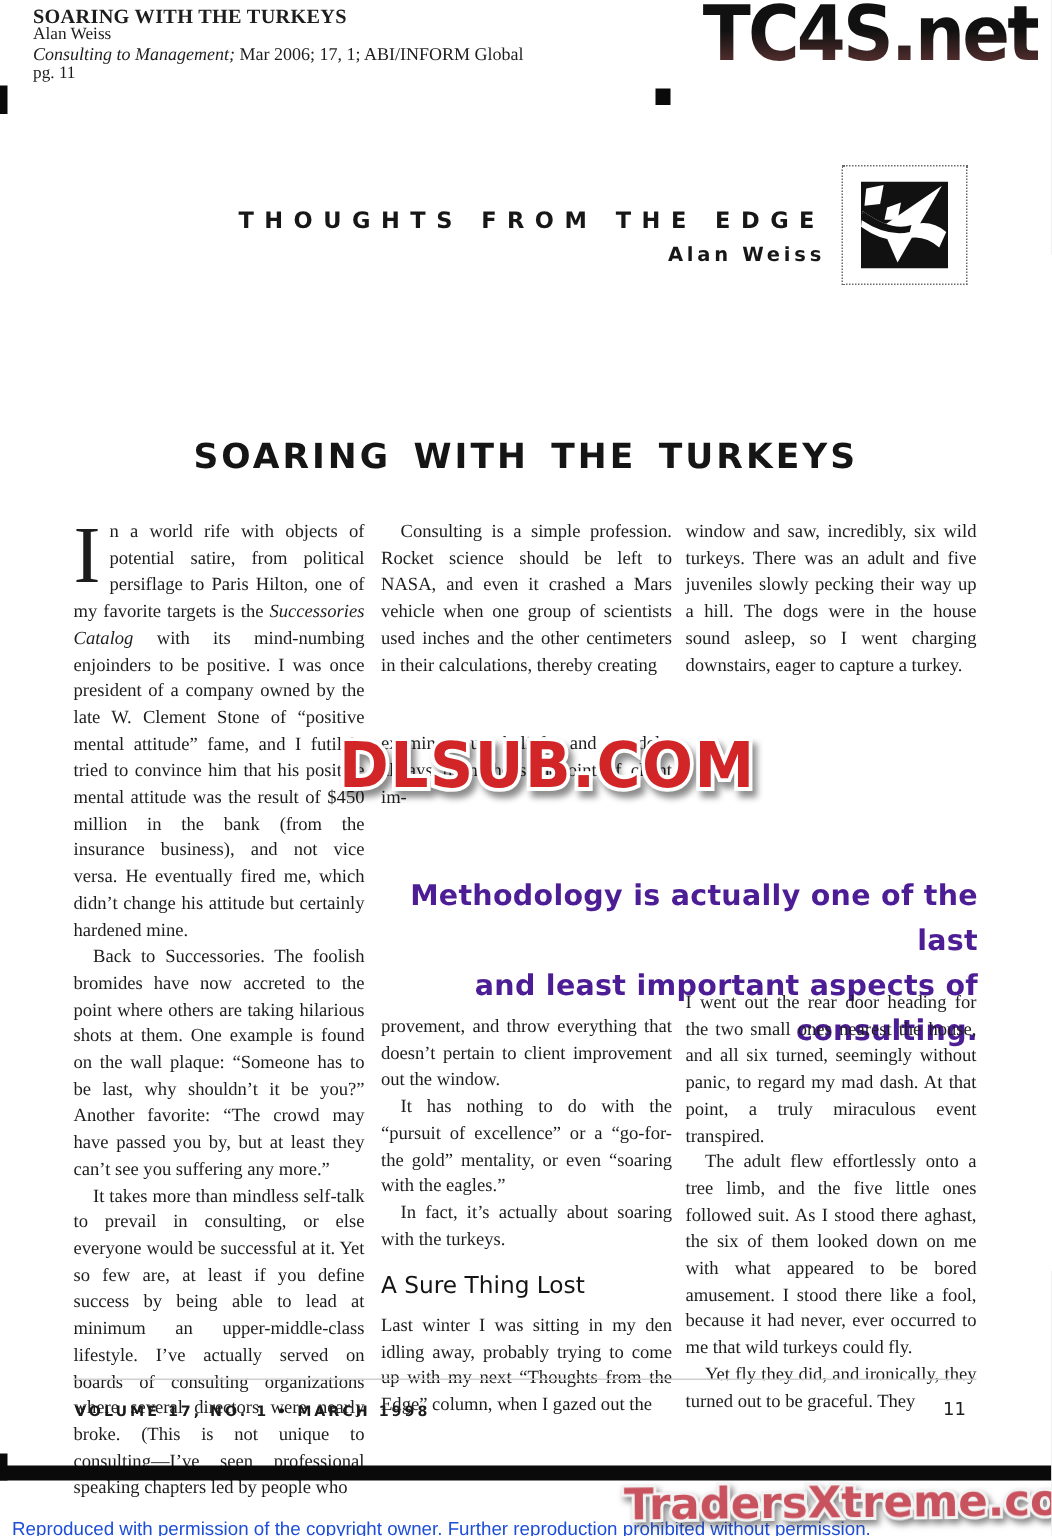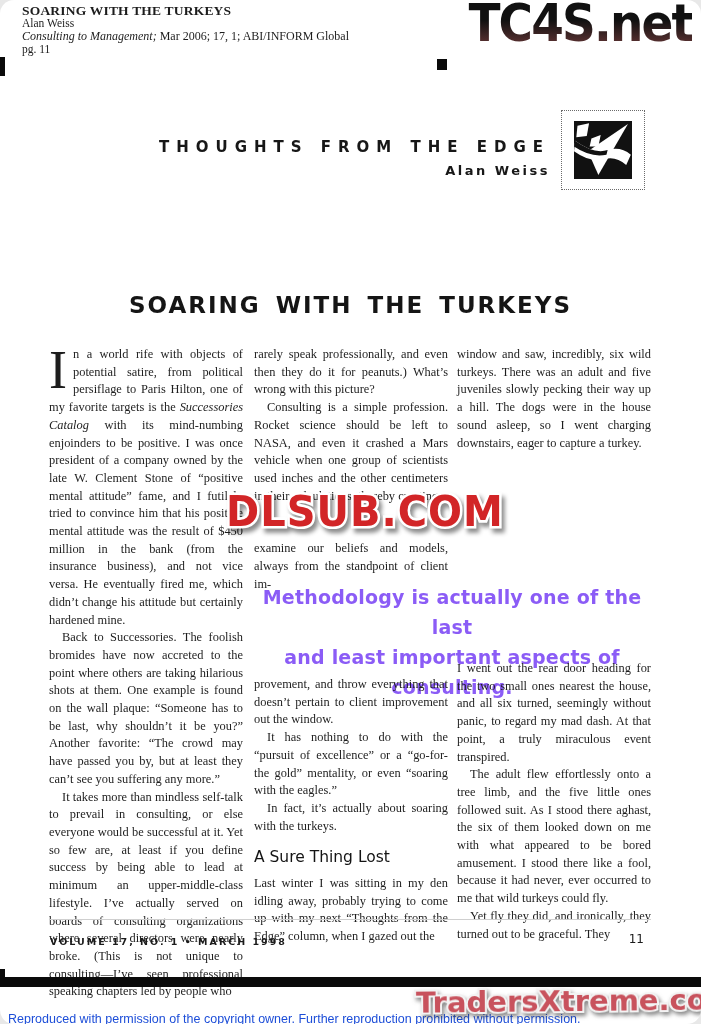--- a/index.html
+++ b/index.html
@@ -1,17 +1,17 @@
 <!DOCTYPE html>
 <html><head>
 <meta charset="utf-8">
 <style>
   html,body{margin:0;padding:0;background:#e8e8e8;}
   .page{position:relative;width:701px;height:1024px;background:#ffffff;overflow:hidden;
-        font-family:"Liberation Serif","DejaVu Serif",serif;color:#1d1d1d;border-radius:14px;}
+        font-family:"Liberation Serif","DejaVu Serif",serif;color:#1d1d1d;}
 
   
   .cite{position:absolute;left:22px;top:4px;line-height:13px;font-size:12px;}
   .cite .t{font-weight:bold;font-size:13.5px;letter-spacing:.2px;}
   .cite .a{font-size:11.5px;}
   .cite .c{font-size:12px;}
   .cite .c i{font-style:italic;}
   .cite .p{font-size:11.5px;font-family:Liberation Serif, serif;}
 
   
@@ -55,23 +55,23 @@
   .col p.ind{text-indent:13px;}
   .dropcap{float:left;font-size:54px;line-height:44px;padding:2px 6px 0 0;font-weight:400;}
   .obscured-gap{height:35px;}
 
   .c1{left:49px;top:346px;}
   .c2t{left:254px;top:346px;}
   .c3t{left:457px;top:346px;}
   .c2b{left:254px;top:660px;margin-top:16px;}
   .c3b{left:457px;top:660px;}
 
-  .pullquote{position:absolute;left:252px;top:582px;width:400px;text-align:center;
+  .pullquote{position:absolute;left:252px;top:582px;width:400px;text-align:right;
     font-family:"DejaVu Sans","Liberation Sans",sans-serif;font-weight:700;font-size:19px;
-    line-height:30px;color:#8b5cf6;letter-spacing:.2px;}
+    line-height:30px;color:#4c1d95;letter-spacing:.2px;}
 
   .sec-head{font-family:"DejaVu Sans","Liberation Sans",sans-serif;font-weight:400;
     font-size:15.5px;color:#141414;margin:14px 0 8px 0 !important;text-align:left;text-indent:0 !important;}
 
   
   .foot-rule{position:absolute;left:49px;top:919px;width:602px;height:1px;background:#cfcfcf;}
   .foot-vol{position:absolute;left:50px;top:936px;
     font-family:"DejaVu Sans","Liberation Sans",sans-serif;font-weight:700;font-size:9.5px;
     letter-spacing:2px;color:#1b1b1b;}
   .foot-page{position:absolute;right:57px;top:932px;
@@ -112,21 +112,20 @@
 
   <div class="art-title">SOARING WITH THE TURKEYS</div>
 
   <div class="col c1">
     <p><span class="dropcap">I</span><span>n a world rife with objects of potential satire, from political persiflage to Paris Hilton, one of my favorite targets is the </span><i>Successories Catalog</i><span> with its mind-numbing enjoinders to be positive. I was once president of a company owned by the late W. Clement Stone of “positive mental attitude” fame, and I futilely tried to convince him that his positive mental attitude was the result of $450 million in the bank (from the insurance business), and not vice versa. He eventually fired me, which didn’t change his attitude but certainly hardened mine.</span></p>
     <p class="ind">Back to Successories. The foolish bromides have now accreted to the point where others are taking hilarious shots at them. One example is found on the wall plaque: “Someone has to be last, why shouldn’t it be you?” Another favorite: “The crowd may have passed you by, but at least they can’t see you suffering any more.”</p>
     <p class="ind">It takes more than mindless self-talk to prevail in consulting, or else everyone would be successful at it. Yet so few are, at least if you define success by being able to lead at minimum an upper-middle-class lifestyle. I’ve actually served on boards of consulting organizations where several directors were nearly broke. (This is not unique to consulting—I’ve seen professional speaking chapters led by people who</p>
   </div>
 
   <div class="col c2t">
-    <p>rarely speak professionally, and even then they do it for peanuts.) What’s wrong with this picture?</p>
     <p class="ind">Consulting is a simple profession. Rocket science should be left to NASA, and even it crashed a Mars vehicle when one group of scientists used inches and the other centimeters in their calculations, thereby creating</p>
     <div class="obscured-gap"></div>
     <p>examine our beliefs and models, always from the standpoint of client im-</p>
   </div>
 
   <div class="col c3t">
     <p>window and saw, incredibly, six wild turkeys. There was an adult and five juveniles slowly pecking their way up a hill. The dogs were in the house sound asleep, so I went charging downstairs, eager to capture a turkey.</p>
   </div>
 
   <div class="pullquote">

